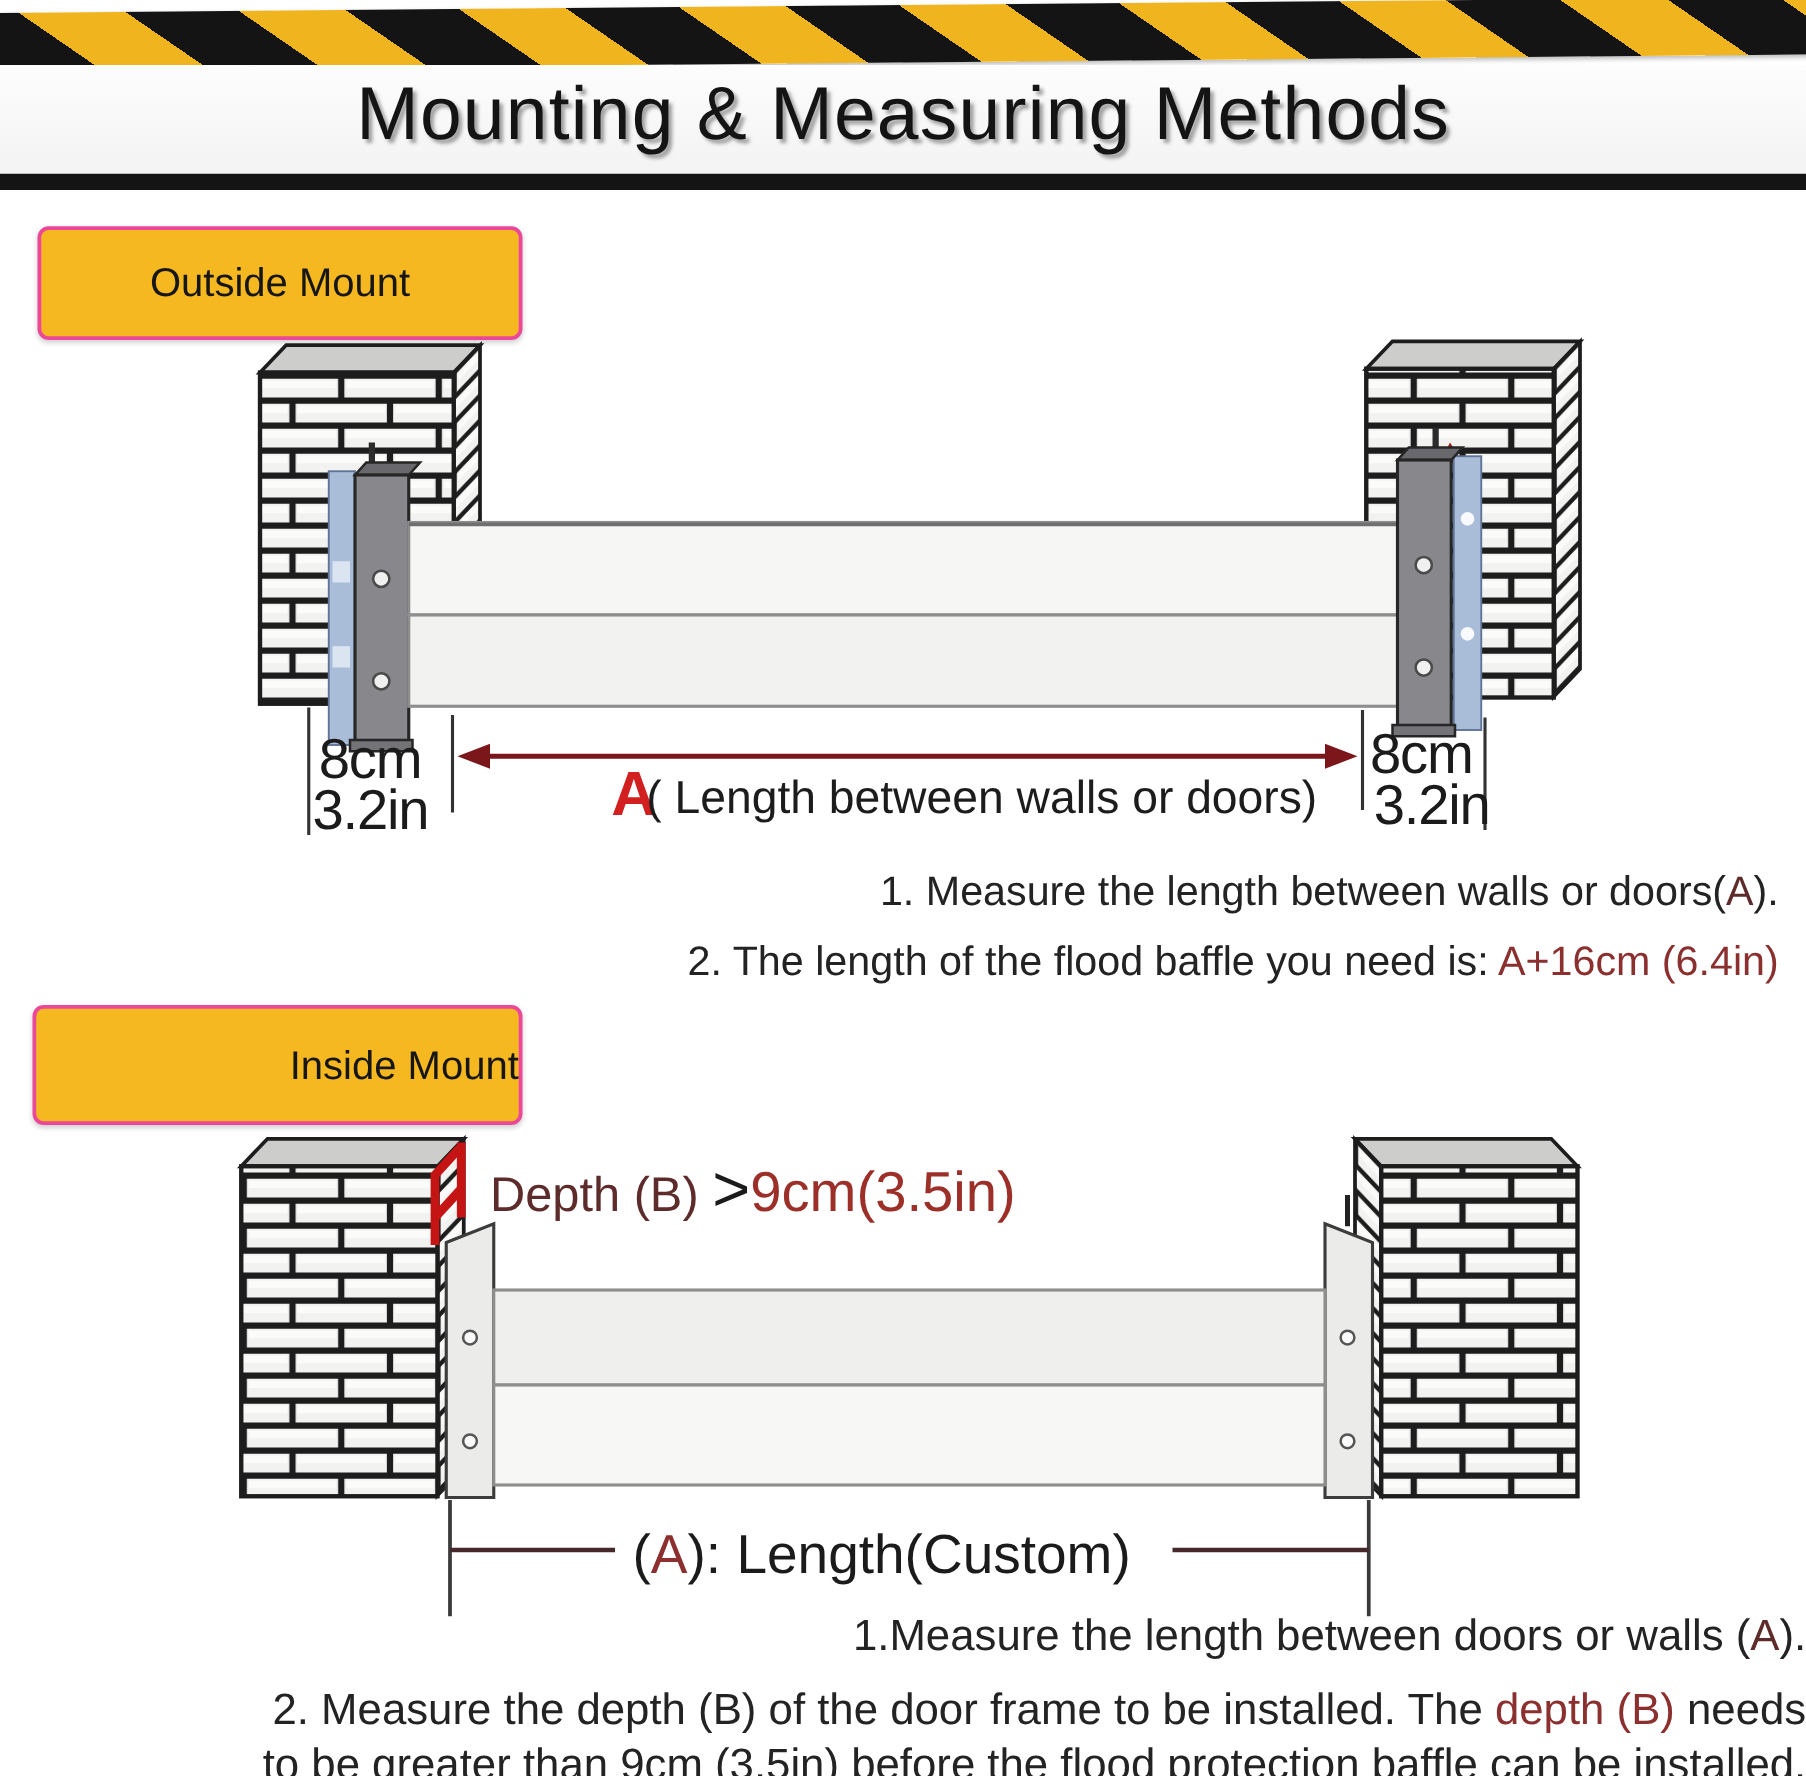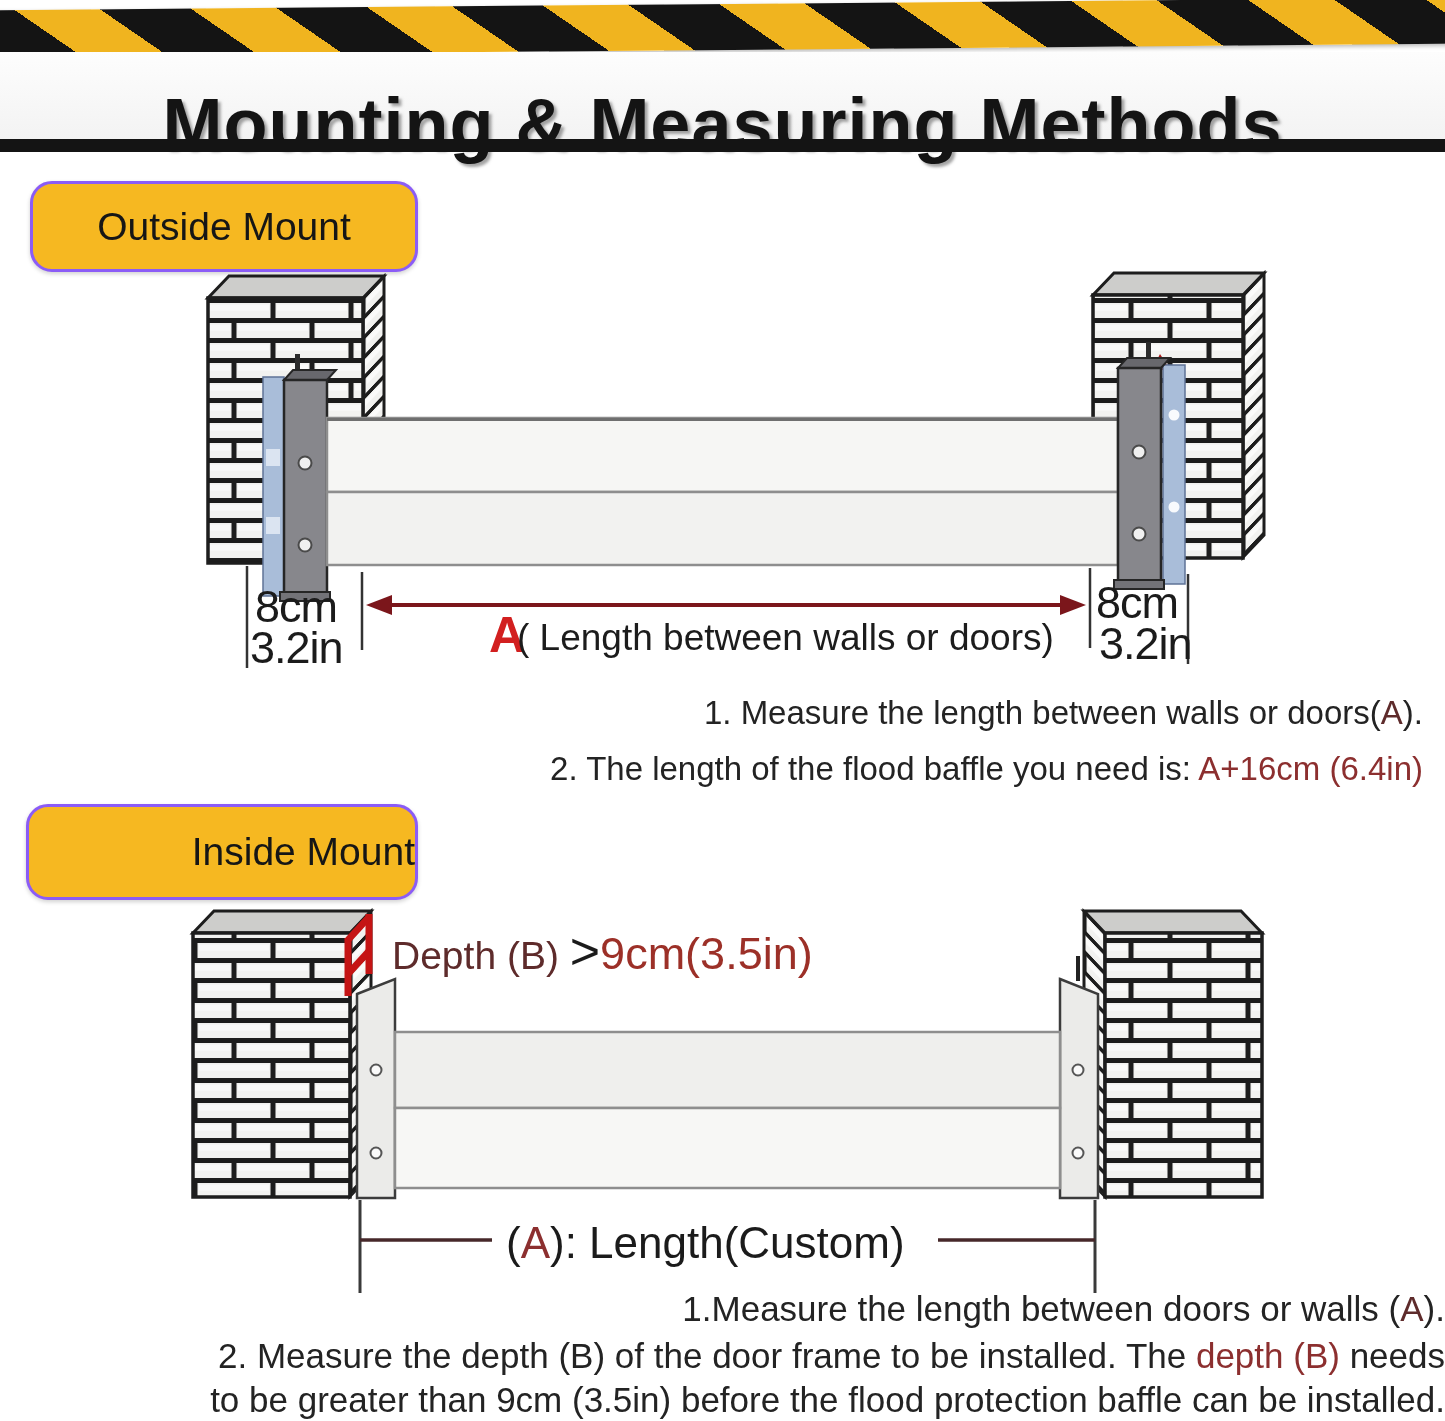--- a/index.html
+++ b/index.html
@@ -8,29 +8,29 @@
 
   
   .tape{position:absolute;left:-10px;top:4px;width:1465px;height:46px;
         transform:rotate(-0.5deg);
         background:repeating-linear-gradient(35deg,
           #141414 0 52px, var(--hazard-yellow,#F0B41F) 52px 101px);
         box-shadow:0 2px 4px rgba(0,0,0,0.28);}
   .title-band{position:absolute;left:0;top:52px;width:1445px;height:88px;
         background:linear-gradient(#fdfdfd,#f3f3f3);}
   .page-title{position:absolute;left:0;top:4px;width:100%;text-align:center;
-        font-size:72px;font-weight:700;letter-spacing:1px;color:#141414;
-        text-shadow:3px 3px 3px rgba(90,90,90,0.55);margin-top:27px;}
+        font-size:60px;font-weight:400;letter-spacing:1px;color:#141414;
+        text-shadow:3px 3px 3px rgba(90,90,90,0.55);}
   .black-bar{position:absolute;left:0;top:139px;width:1445px;height:13px;background:#141414;}
 
   
   .badge{position:absolute;background:var(--badge-yellow,#F6B821);
-        border:3px solid #8b5cf6;border-radius:22px;
+        border:3px solid #ec4899;border-radius:9px;
         display:flex;align-items:center;justify-content:center;
-        font-size:39px;color:#161616;box-shadow:0 2px 4px rgba(0,0,0,0.18);}
+        font-size:32px;color:#161616;box-shadow:0 2px 4px rgba(0,0,0,0.18);}
   .badge.outside{left:30px;top:181px;width:382px;height:85px;}
   .badge.inside{left:26px;top:804px;width:386px;height:90px;justify-content:flex-end;}
 
   
   .diag{position:absolute;left:0;}
   .strip{fill:var(--steel-blue,#A9BDD9);stroke:#5f7396;stroke-width:1.5;}
   .channel{fill:var(--channel-gray,#87878C);stroke:#262626;stroke-width:2.5;}
   .channel-light{fill:#ebebe9;stroke:#3c3c3c;stroke-width:2.5;}
   .hole{fill:#f0f0f0;stroke:#4a4a4a;stroke-width:2;}
   .hole2{fill:#fafafa;stroke:#555;stroke-width:2;}
@@ -50,21 +50,21 @@
   .t-capA{font-family:"Liberation Sans",sans-serif;font-size:44px;fill:var(--step-red,#8C2F2F);}
 
   
   .steps{position:absolute;text-align:right;}
   .step{margin:0;font-size:33px;line-height:40px;color:#232323;}
   .steps.outside-steps{left:133px;top:693px;width:1290px;}
   .steps.outside-steps .step + .step{margin-top:16px;}
   .steps.inside-steps{left:0;top:1288px;width:1445px;}
   .steps.inside-steps .step{font-size:35px;line-height:42px;}
   .step.in1{margin-left:94px;}
-  .step.in2{margin-left:95px;margin-top:5px;}
+  .step.in2{margin-left:95px;margin-top:17px;}
   .step.in3{margin-left:38px;margin-top:2px;}
   .ltr{color:var(--maroon,#5E2B2B);}
   .hl{color:var(--step-red,#8C2F2F);}
 </style>
 </head>
 <body>
 
 <div id="page">
 
   <div class="tape"></div>

